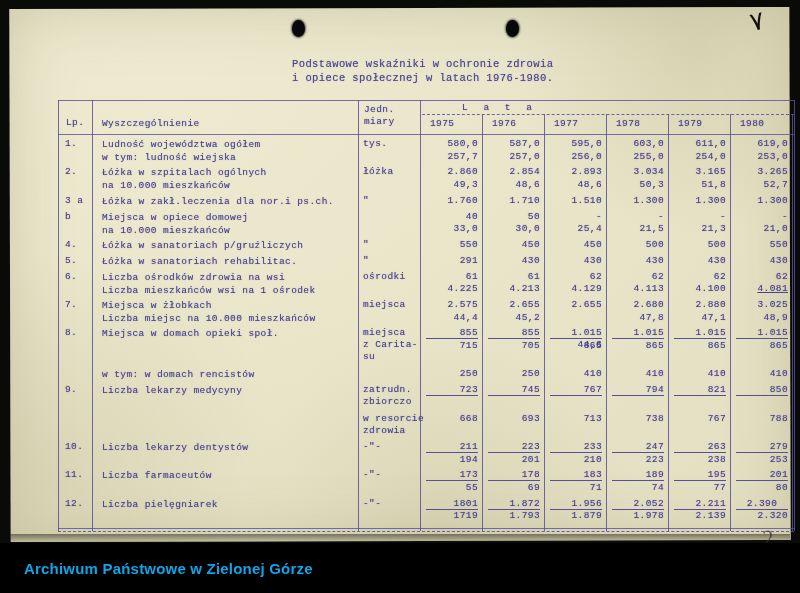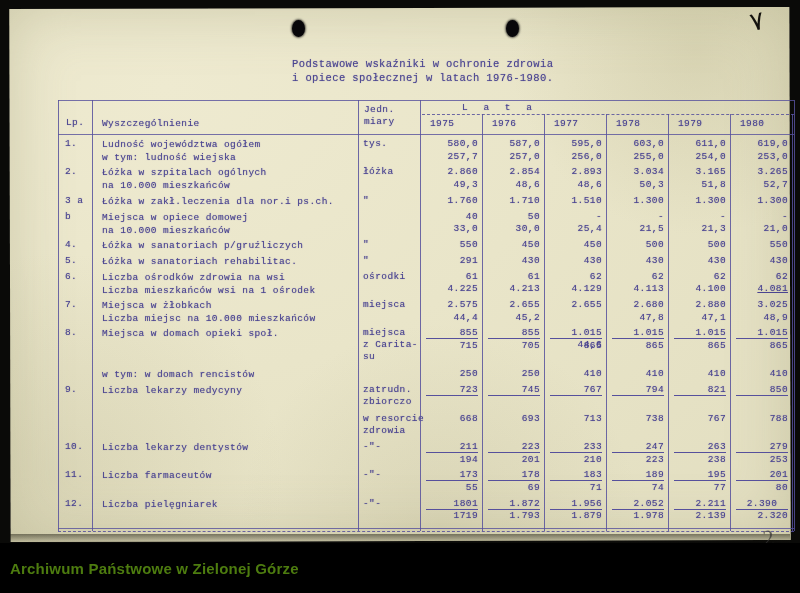--- a/index.html
+++ b/index.html
@@ -168,25 +168,25 @@
     position: absolute;
     left: 0;
     bottom: 0;
     width: 800px;
     height: 50px;
     background: #000;
     display: flex;
     align-items: center;
   }
   #watermark span {
-    color: #4d7c0f;
+    color: #0ea5e9;
     font-family: "Liberation Sans", sans-serif;
     font-size: 15px;
     font-weight: bold;
-    padding-left: 10px;
+    padding-left: 24px;
     letter-spacing: .2px;
   }
 </style>
 </head>
 <body>
 
 <div id="scan">
 
   <div id="paper"></div>
   <div id="paper-bottom-shadow"></div>

